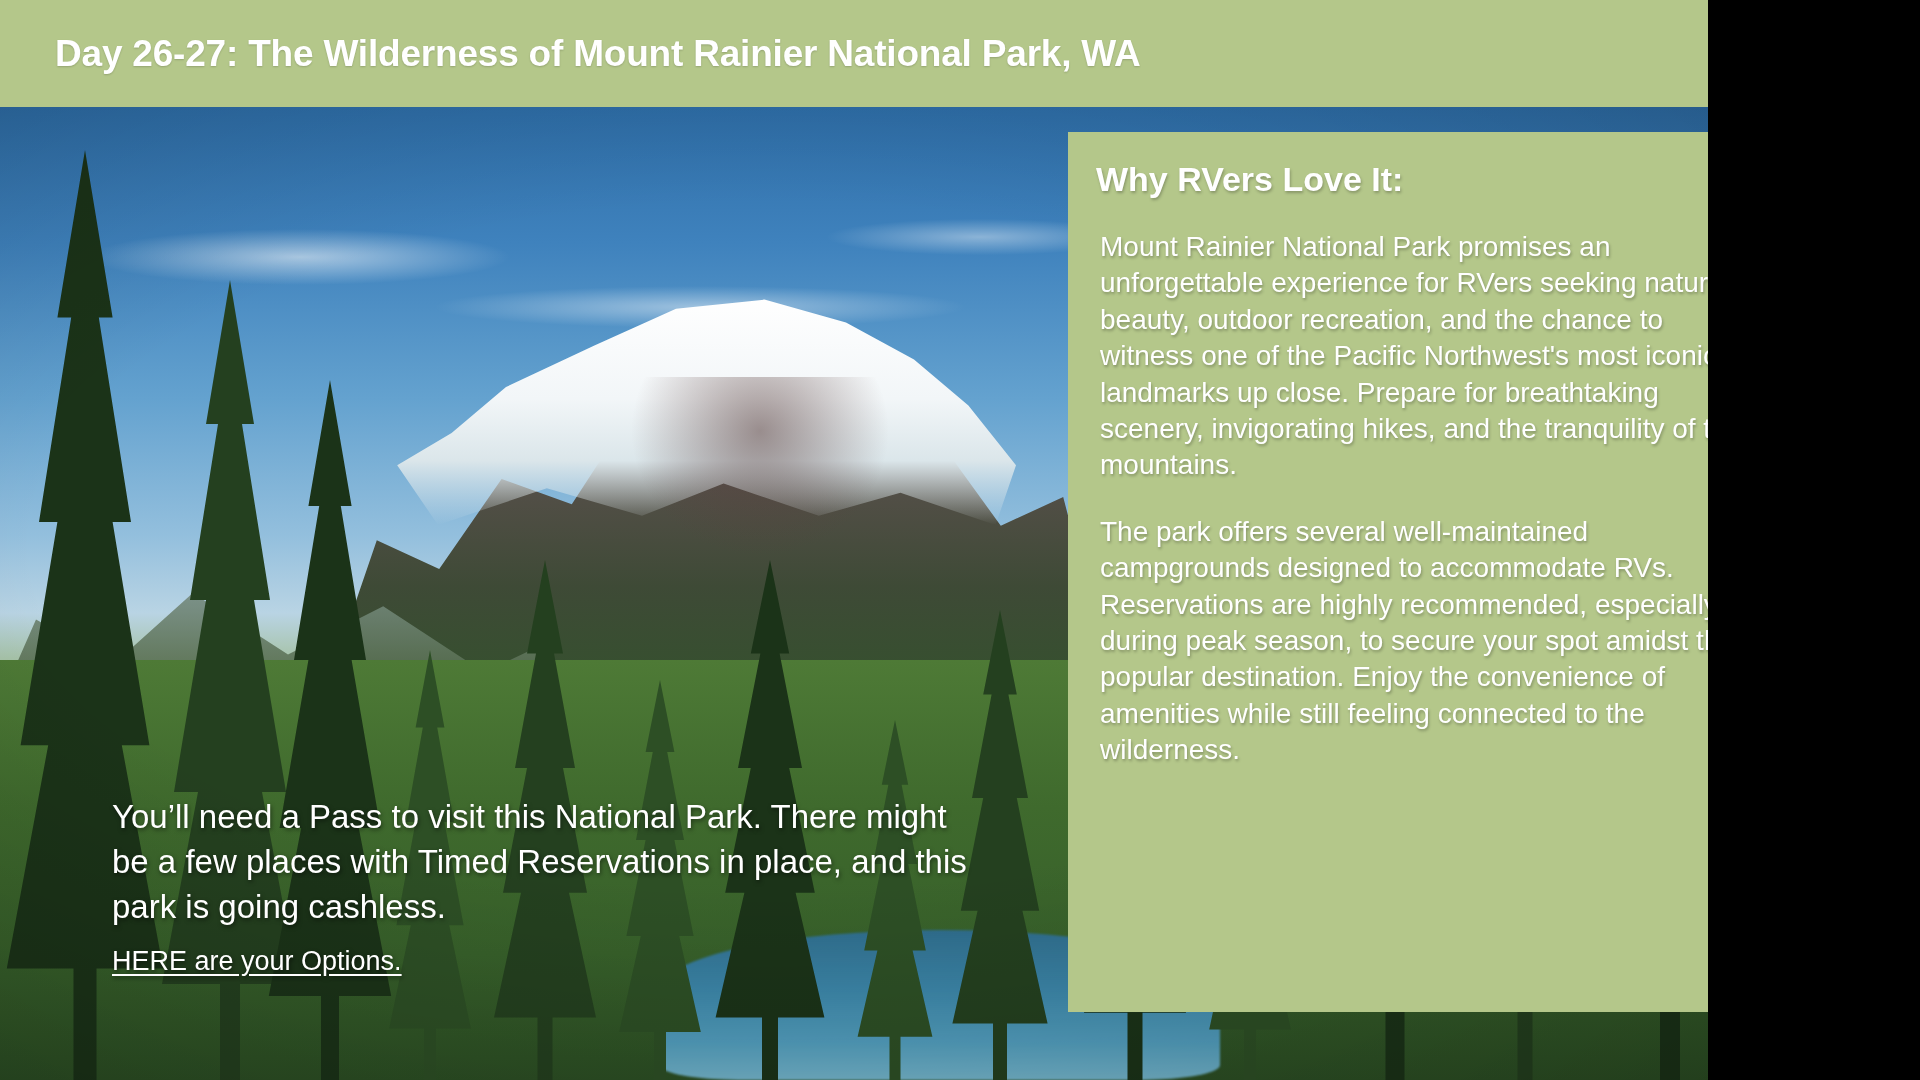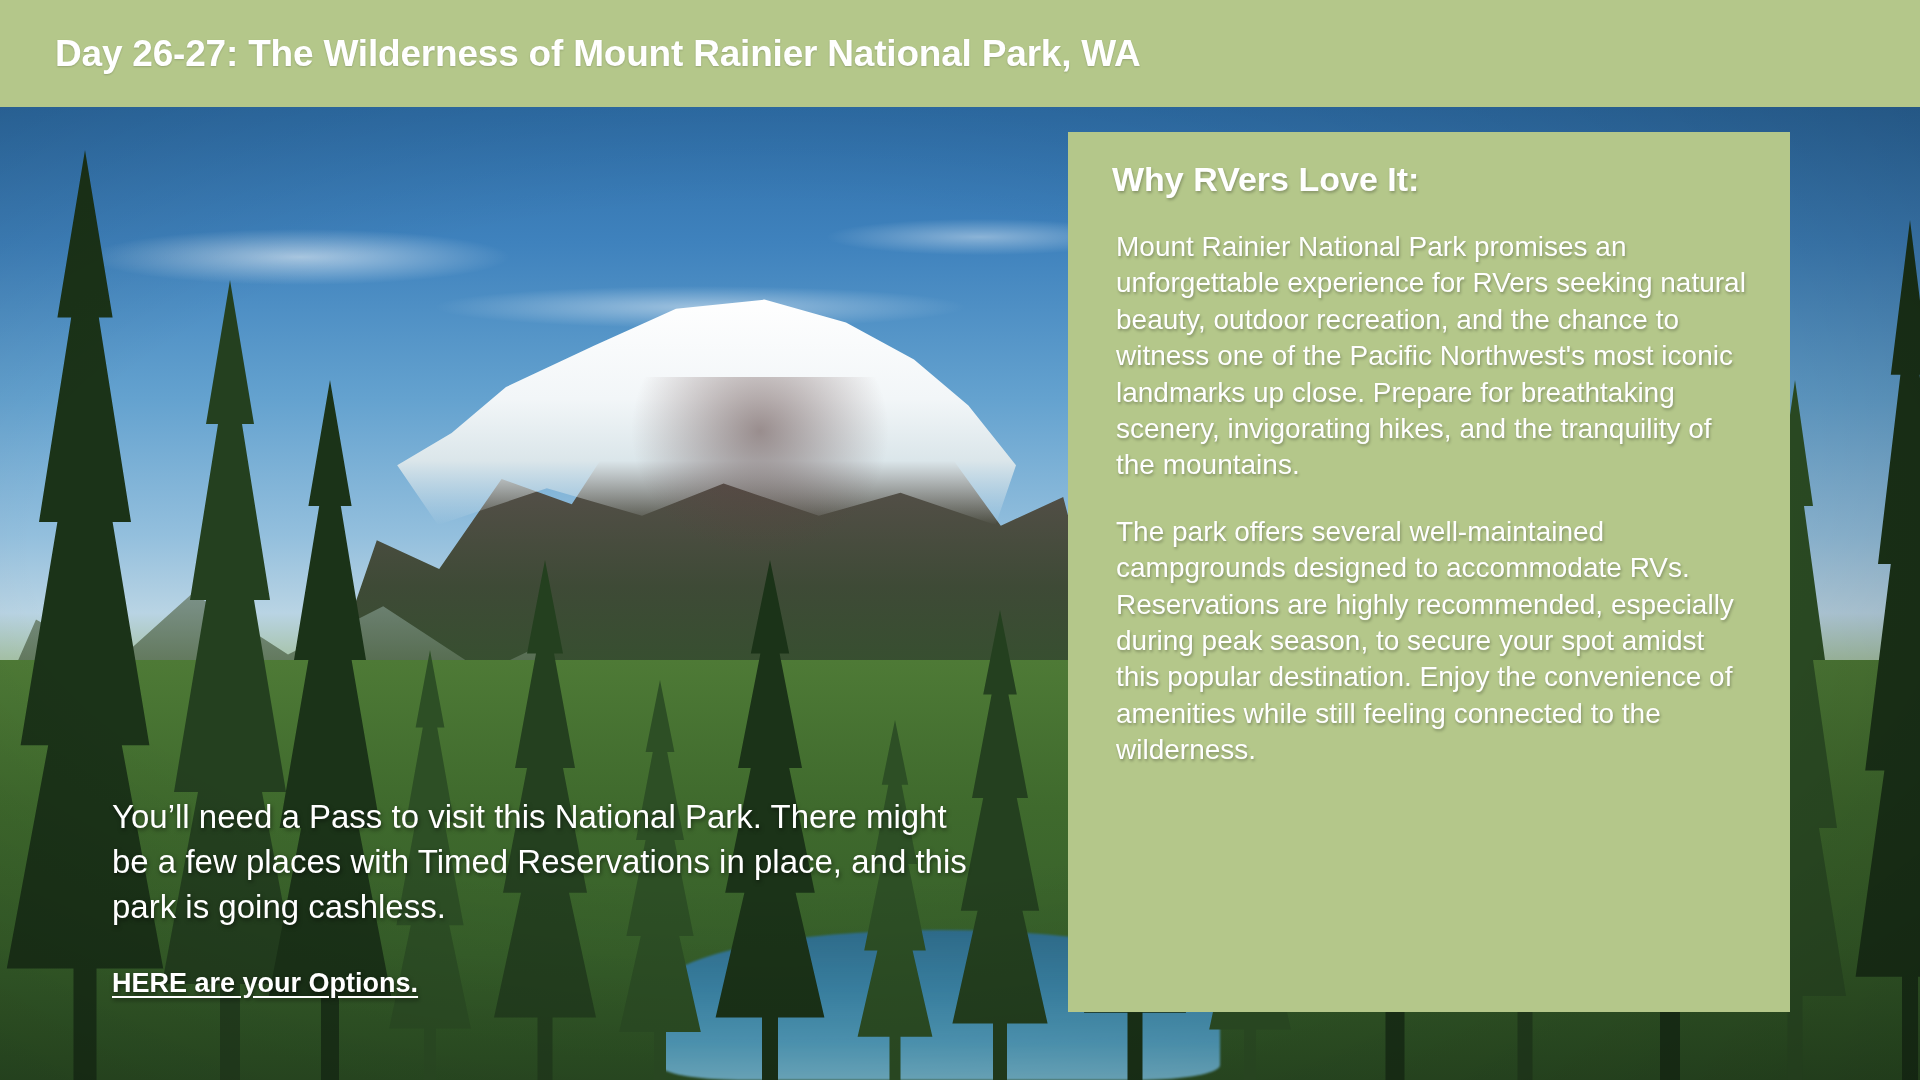--- a/index.html
+++ b/index.html
@@ -5,21 +5,21 @@
   html, body {
     margin: 0;
     padding: 0;
     background: #000;
   }
   body {
     font-family: "Liberation Sans", sans-serif;
   }
   #slide {
     position: relative;
-    width: 1920px;
+    width: 1708px;
     height: 1080px;
     overflow: hidden;
     background: #ec4899;
   }
 
   
   .header {
     position: absolute;
     top: 0;
     left: 0;
@@ -177,21 +177,21 @@
 
   
   .panel {
     position: absolute;
     left: 1068px;
     top: 132px;
     width: 722px;
     height: 880px;
     background: #b4c78a;
     box-sizing: border-box;
-    padding: 28px 36px 0 36px;
+    padding: 28px 36px 0 20px;
     z-index: 20;
   }
   .panel-title {
     font-size: 34px;
     color: #ffffff;
     margin: 0 0 10px 8px;
     text-shadow: 1px 2px 3px rgba(0,0,0,0.25);
   }
   .panel p {
     font-size: 28px;
@@ -211,23 +211,23 @@
   }
   .caption p {
     margin: 0;
     font-size: 33px;
     line-height: 1.36;
     color: #ffffff;
     text-shadow: 1px 2px 4px rgba(0,0,0,0.5);
   }
   .caption-link {
     display: inline-block;
-    margin-top: 38px;
+    margin-top: 16px;
     font-size: 27px;
-    font-weight: bold;
+    font-weight: normal;
     color: #ffffff;
     text-decoration: underline;
     text-underline-offset: 4px;
     text-shadow: 1px 2px 4px rgba(0,0,0,0.55);
     cursor: pointer;
   }
 </style>
 </head>
 <body>
 

